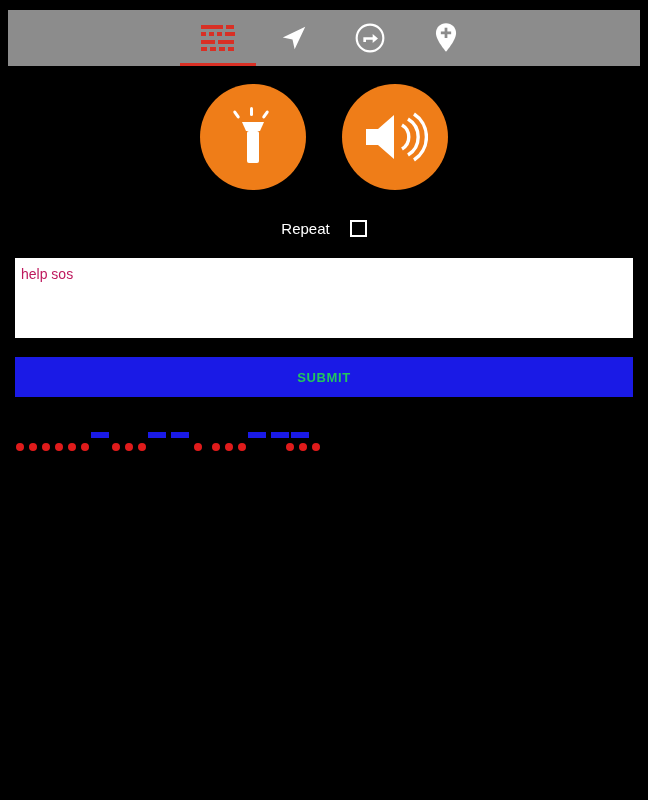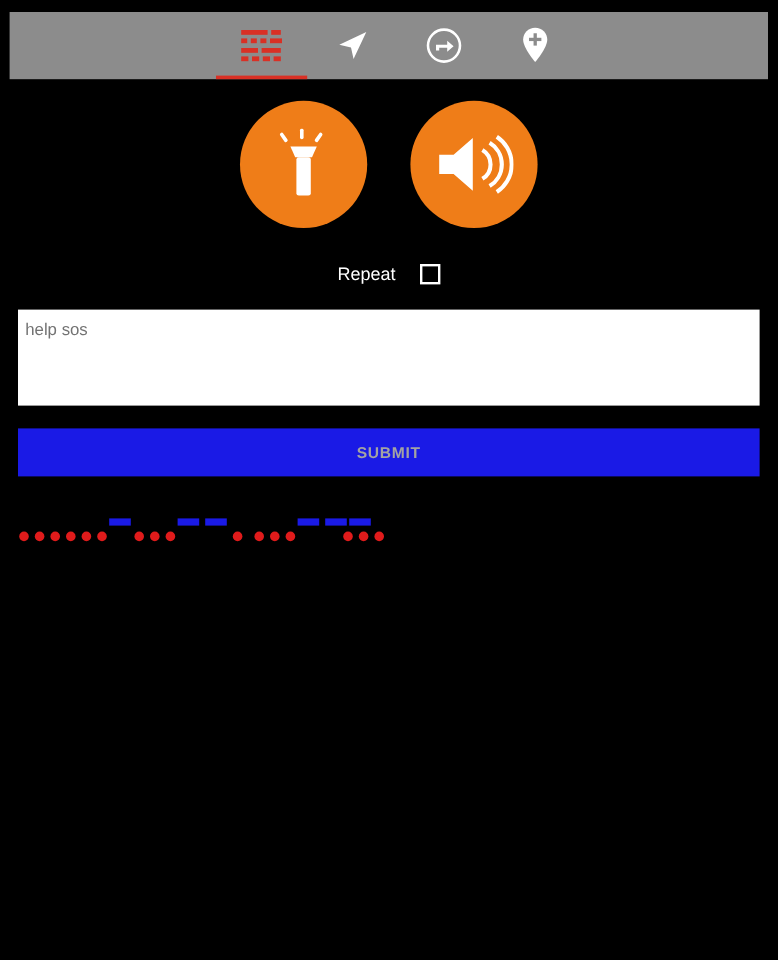--- a/index.html
+++ b/index.html
@@ -121,32 +121,32 @@
     top: 258px;
     width: 618px;
     height: 80px;
     background: #ffffff;
     border: none;
     outline: none;
     resize: none;
     padding: 8px 6px;
     font-family: "Liberation Sans", sans-serif;
     font-size: 14px;
-    color: #737373;
+    color: #be185d;
   }
 
   
   .submit-btn {
     position: absolute;
     left: 15px;
     top: 357px;
     width: 618px;
     height: 40px;
     background: #1a1ae6;
-    color: #a3a3a3;
+    color: #22c55e;
     border: none;
     font-family: "Liberation Sans", sans-serif;
     font-size: 13px;
     font-weight: bold;
     letter-spacing: 0.6px;
     cursor: pointer;
   }
 
   
   .morse-out {

